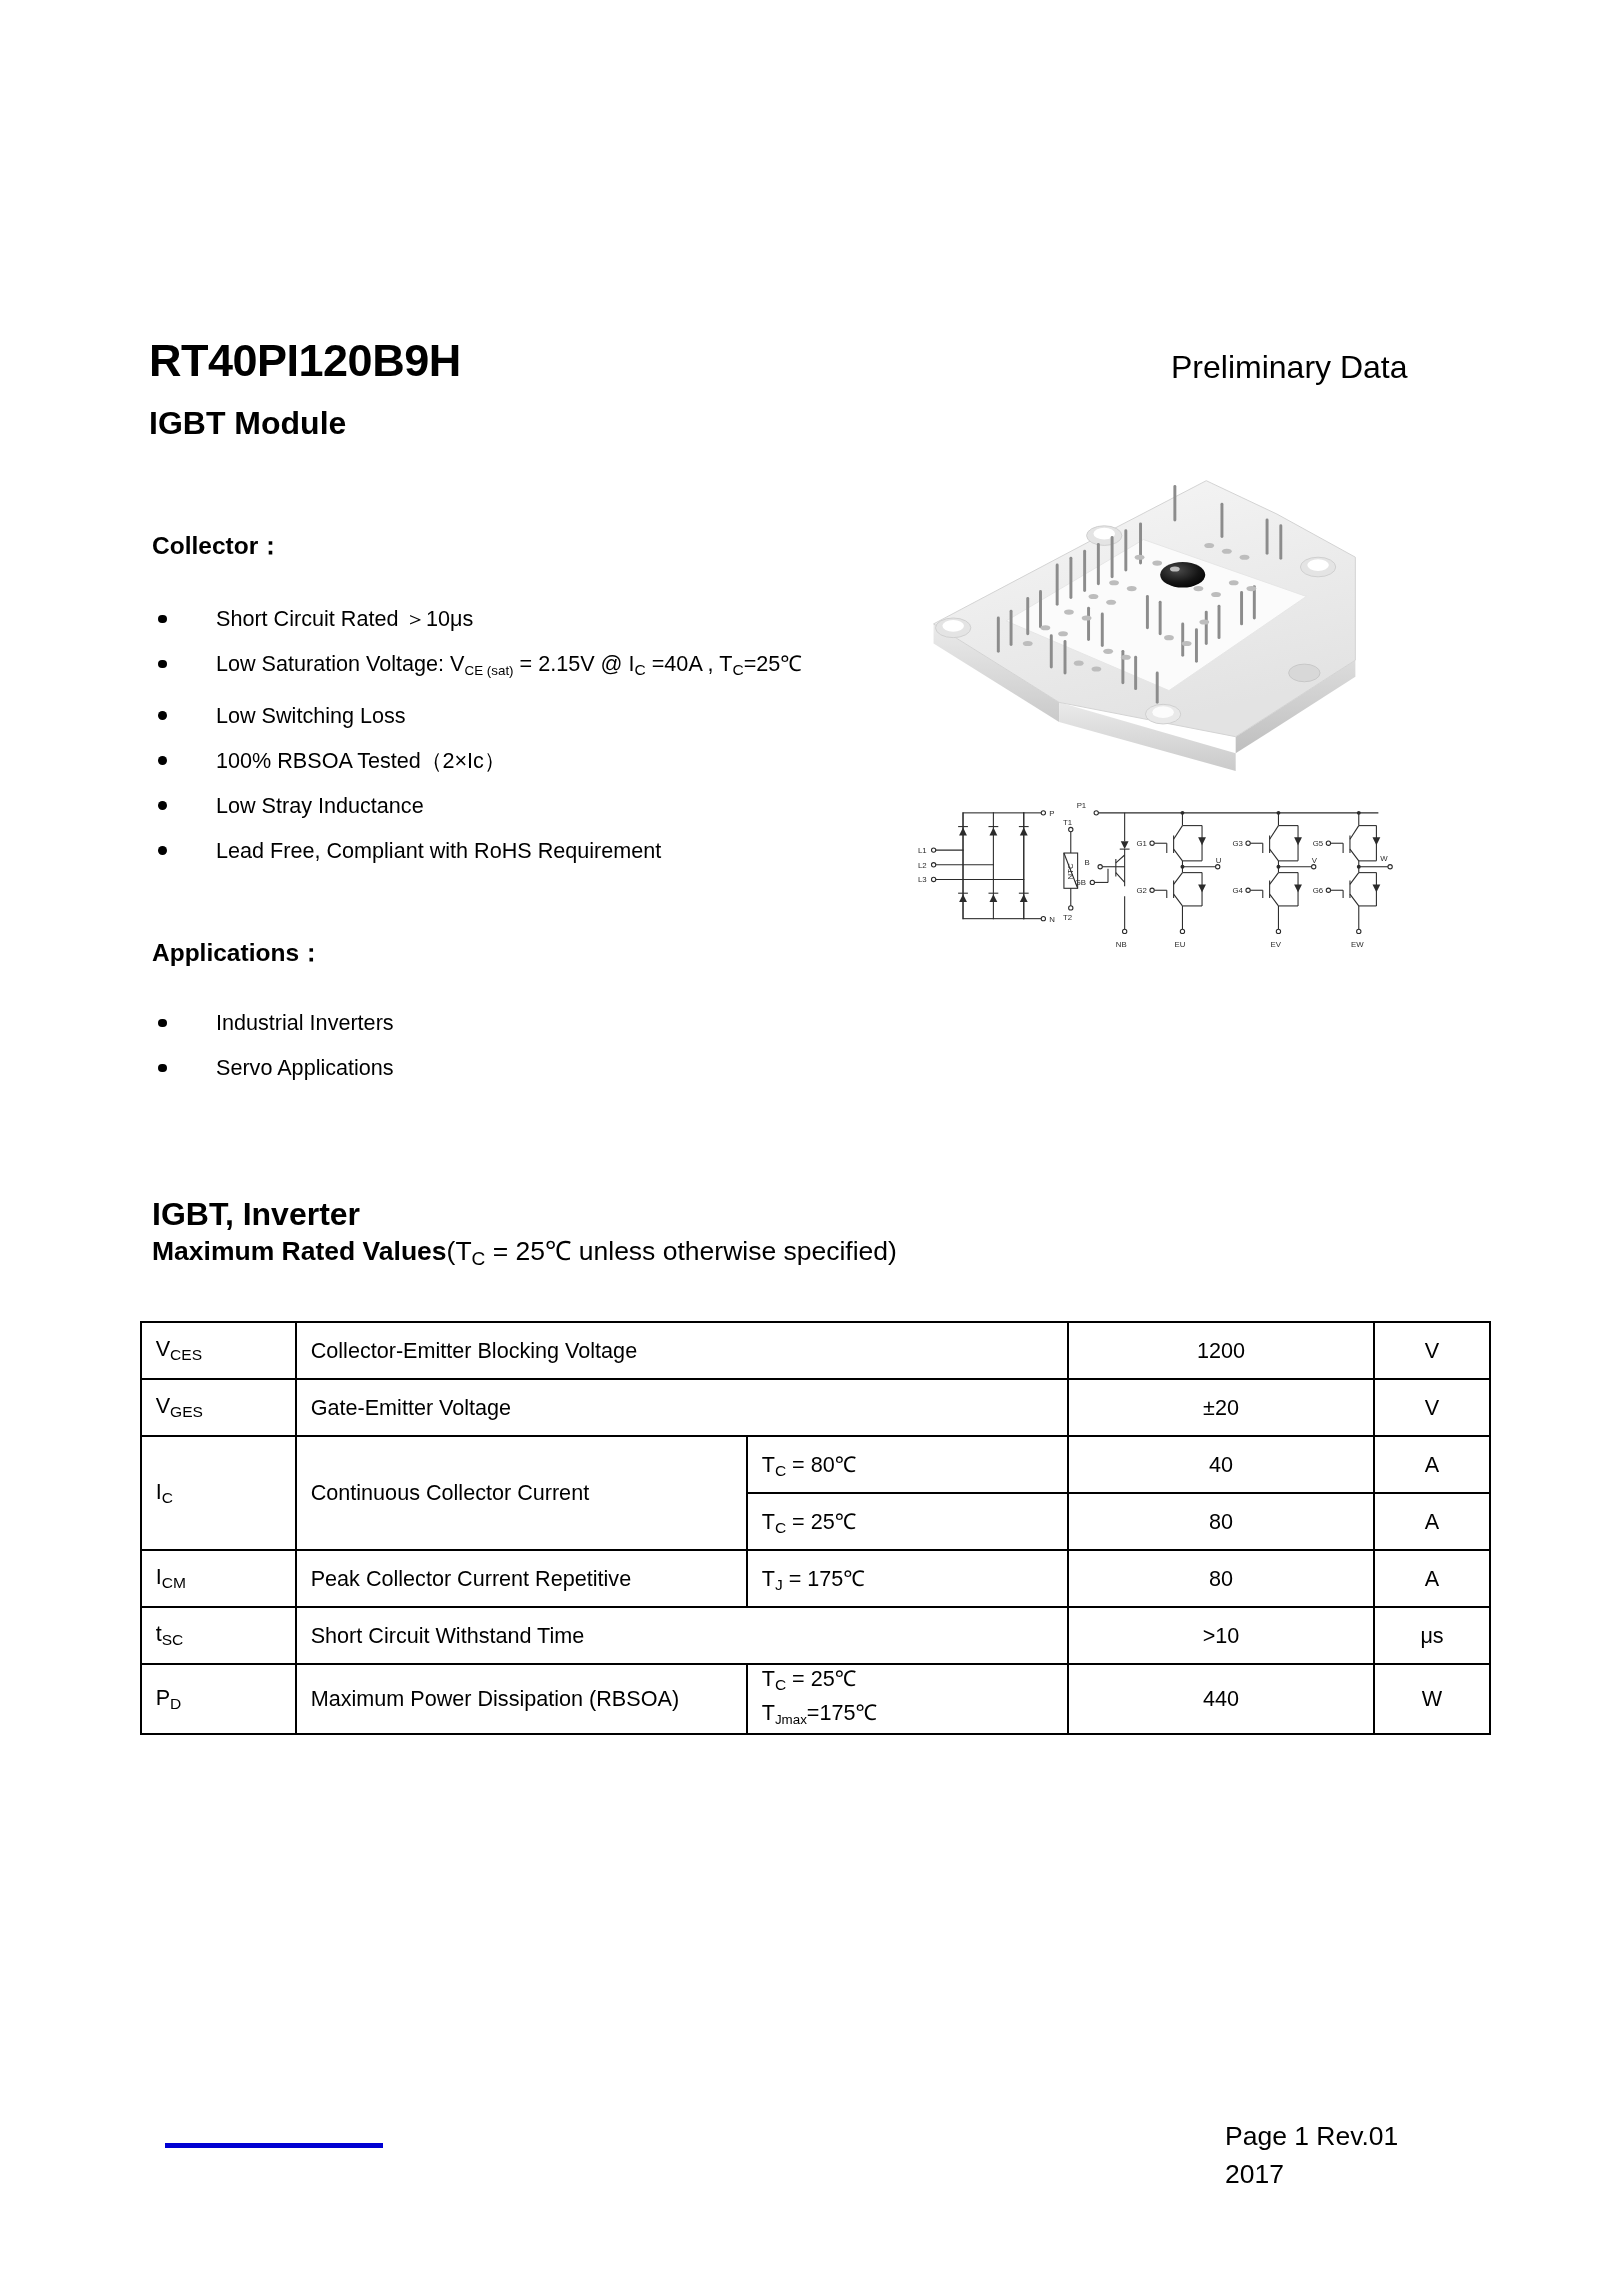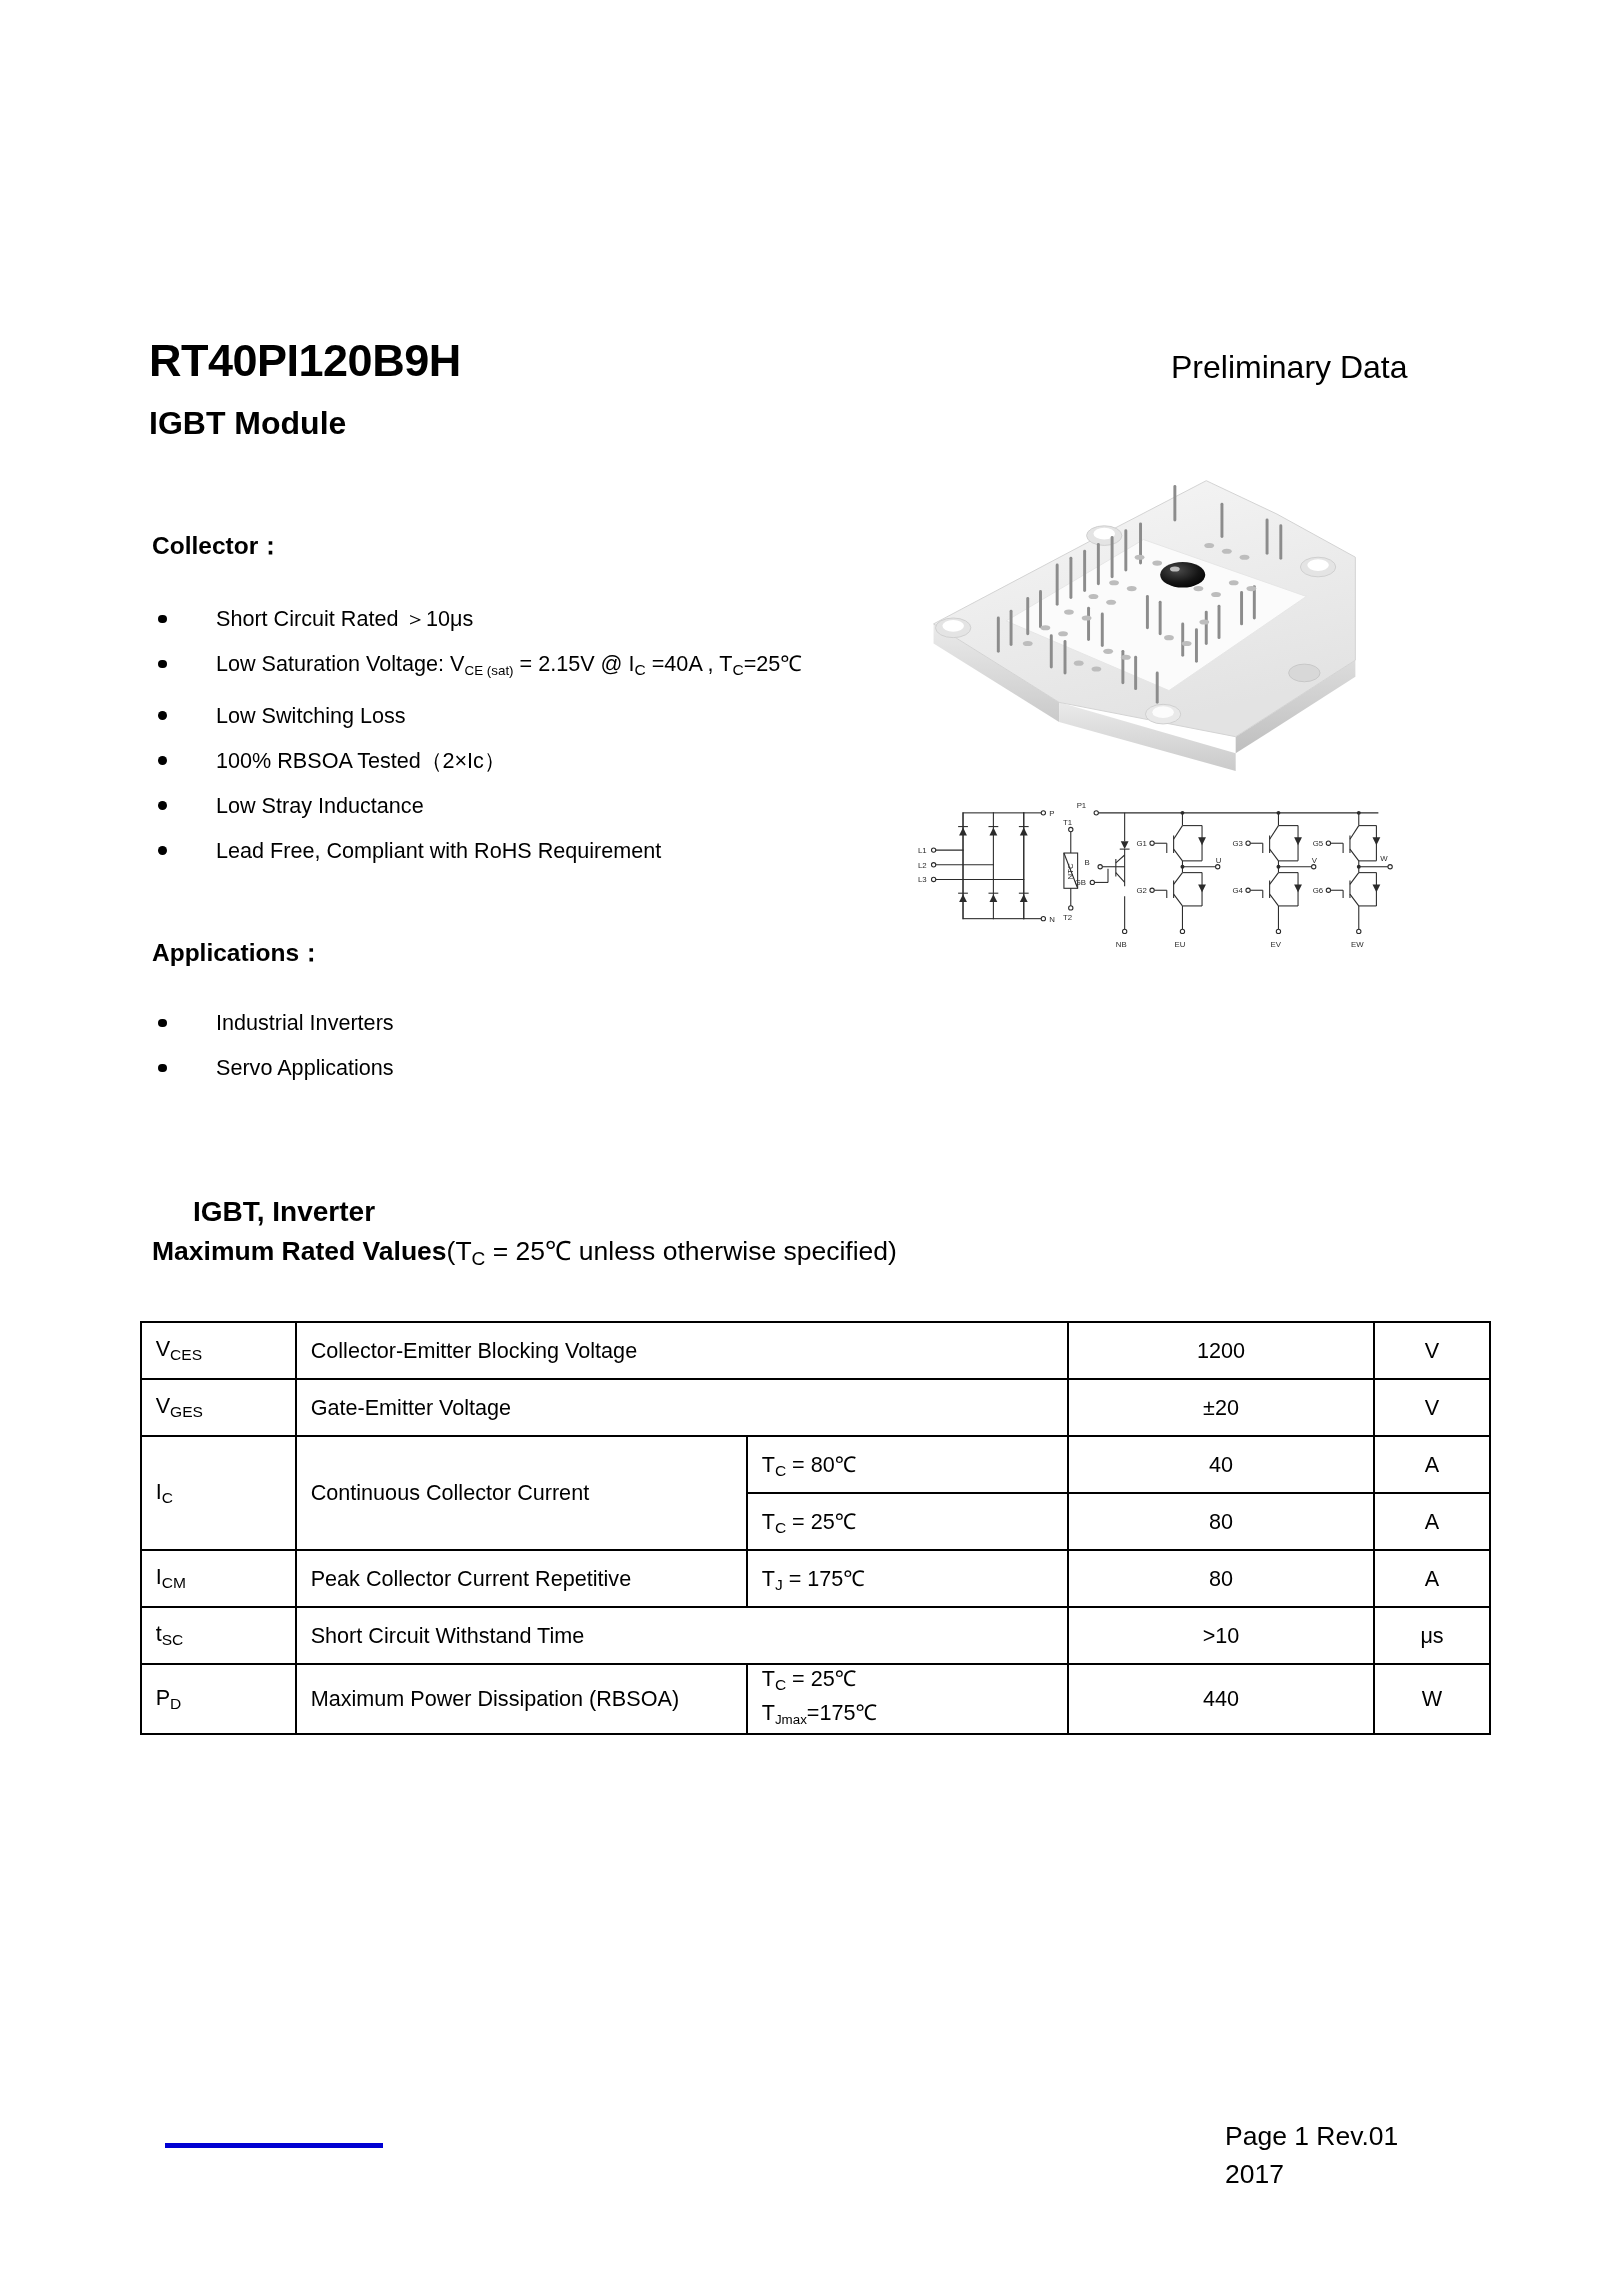--- a/index.html
+++ b/index.html
@@ -81,24 +81,23 @@
     background: #000;
   }
   sub { font-size: 0.72em; vertical-align: -0.28em; }
   .sub-small { font-size: 0.62em; vertical-align: -0.28em; }
 
   
   #table-title-1 {
     position: absolute;
     left: 152px;
     top: 1198px;
-    font-size: 28px;
+    font-size: 32px;
     font-weight: bold;
     line-height: 1;
-    margin-left: 41px;
   }
   #table-title-2 {
     position: absolute;
     left: 152px;
     top: 1238px;
     font-size: 26.5px;
     line-height: 1;
     font-weight: normal;
   }
   #table-title-2 .bold { font-weight: bold; }

